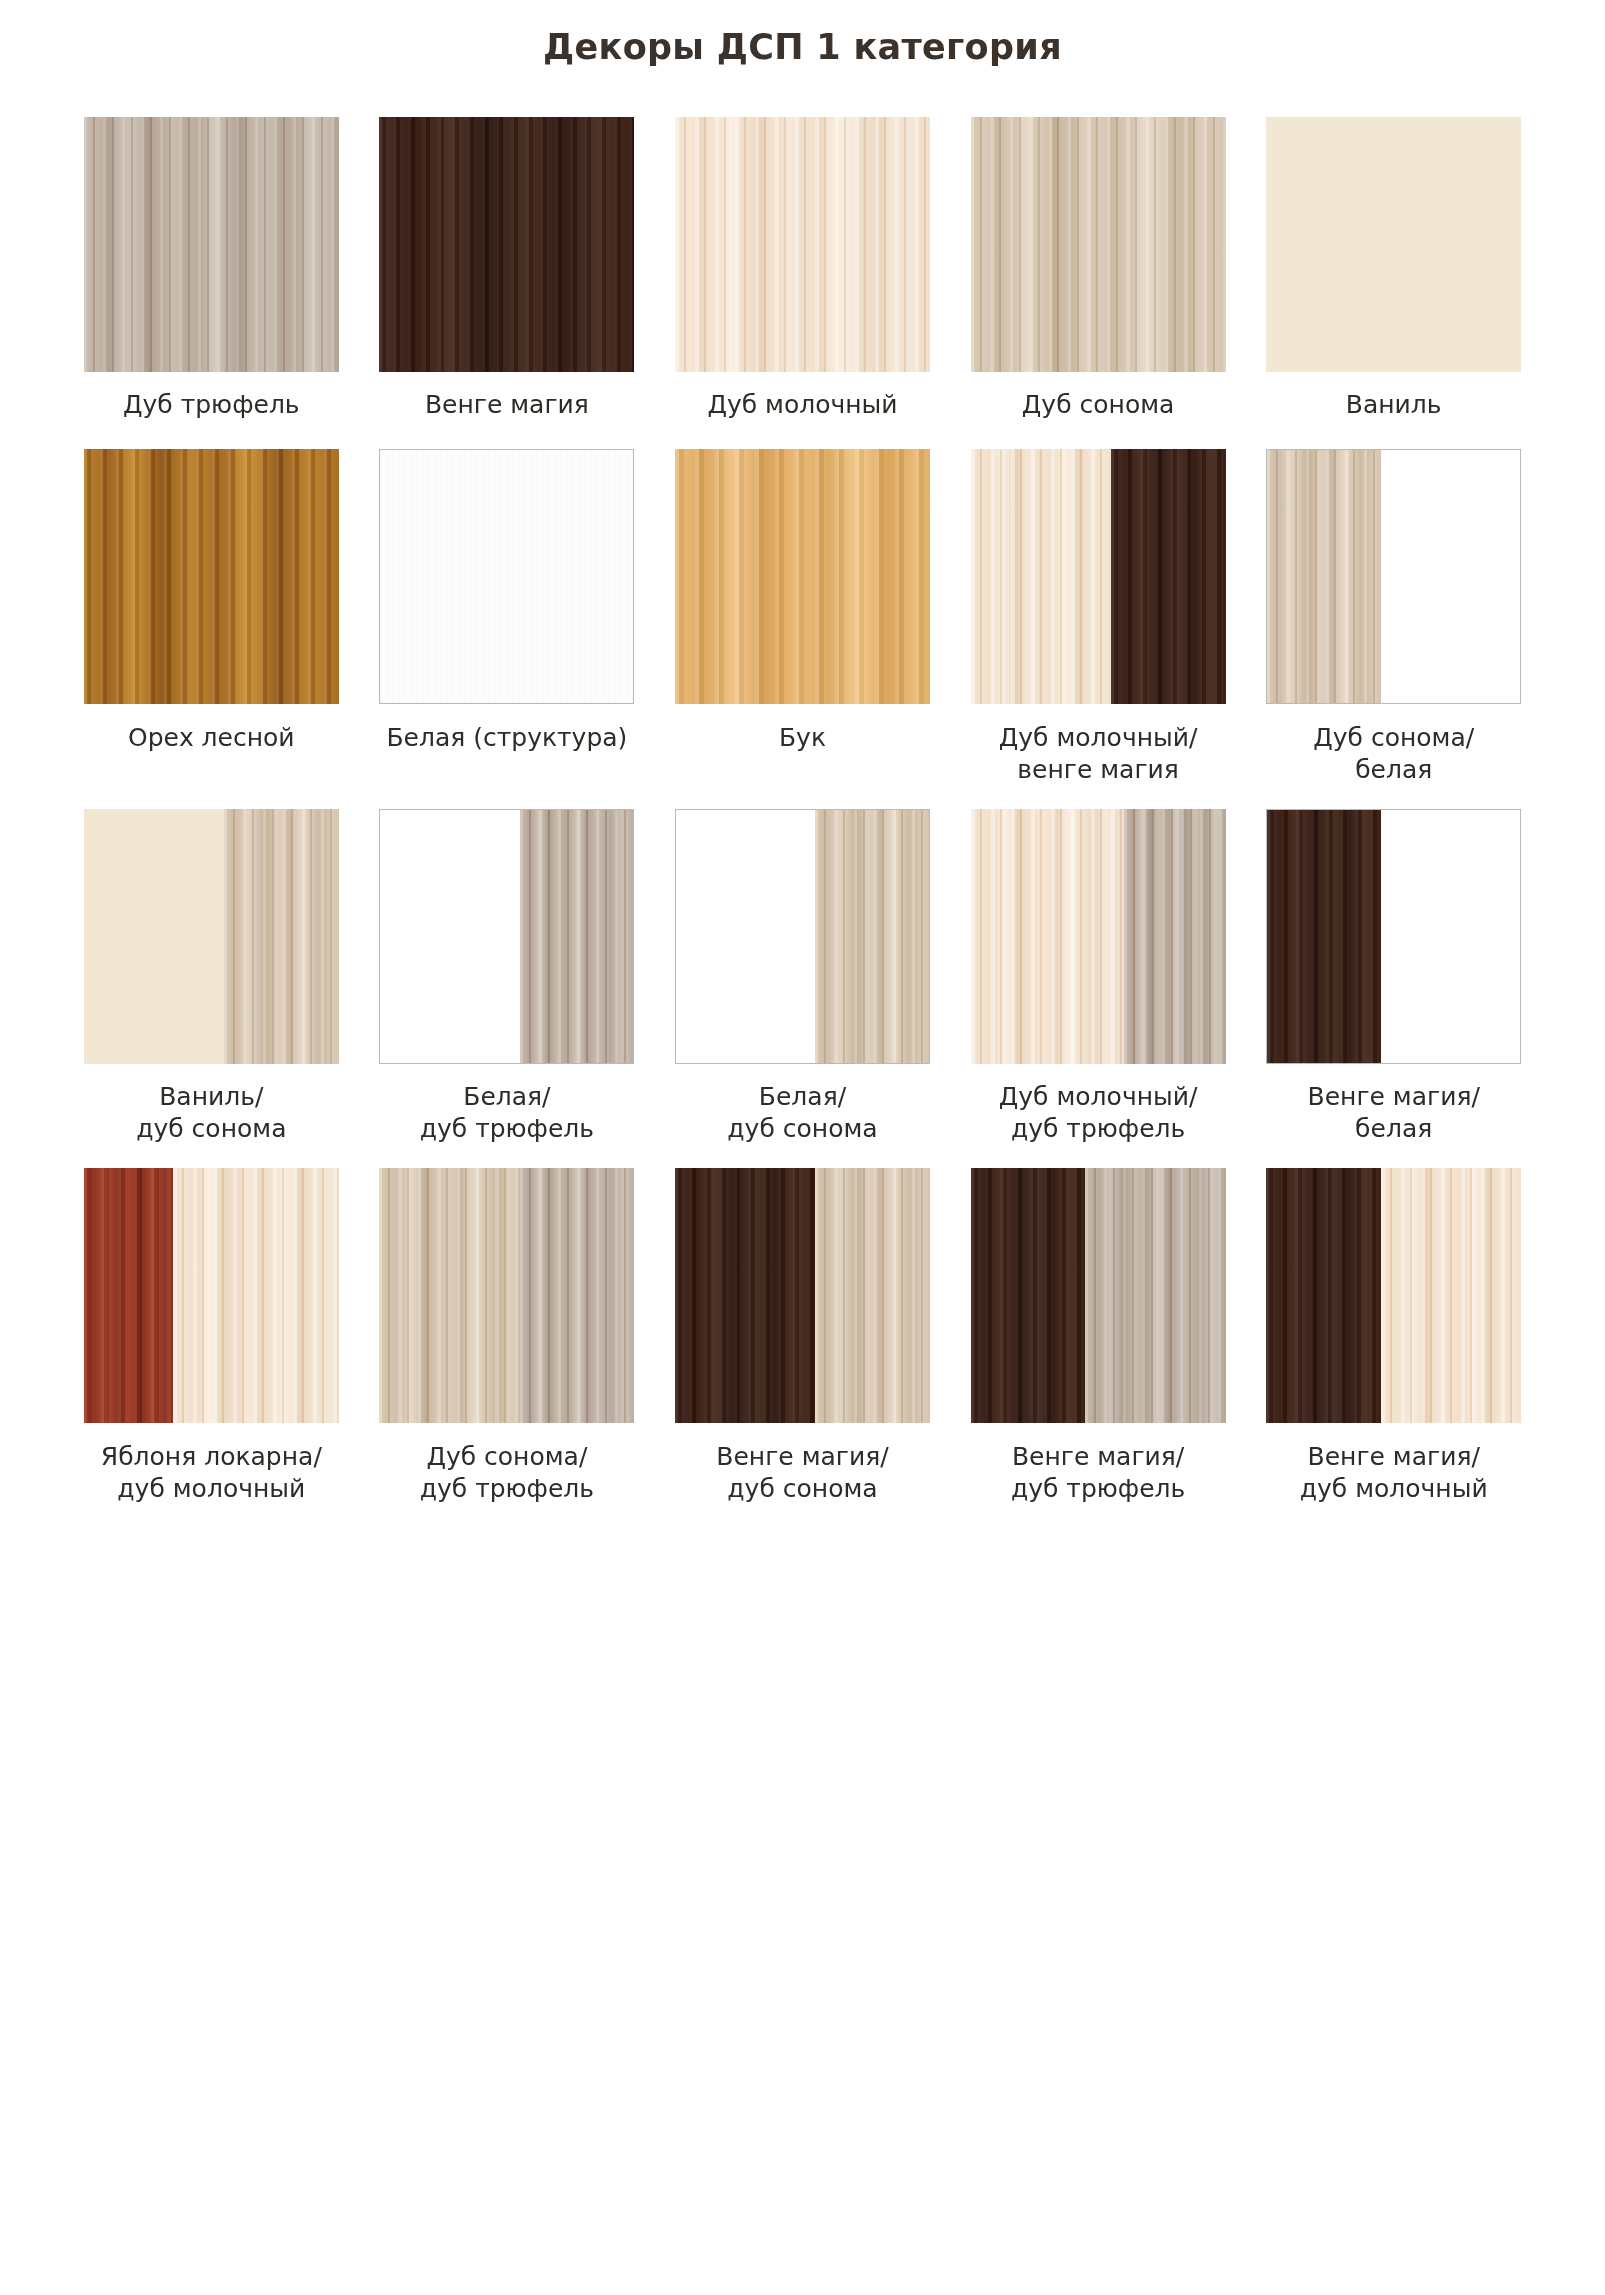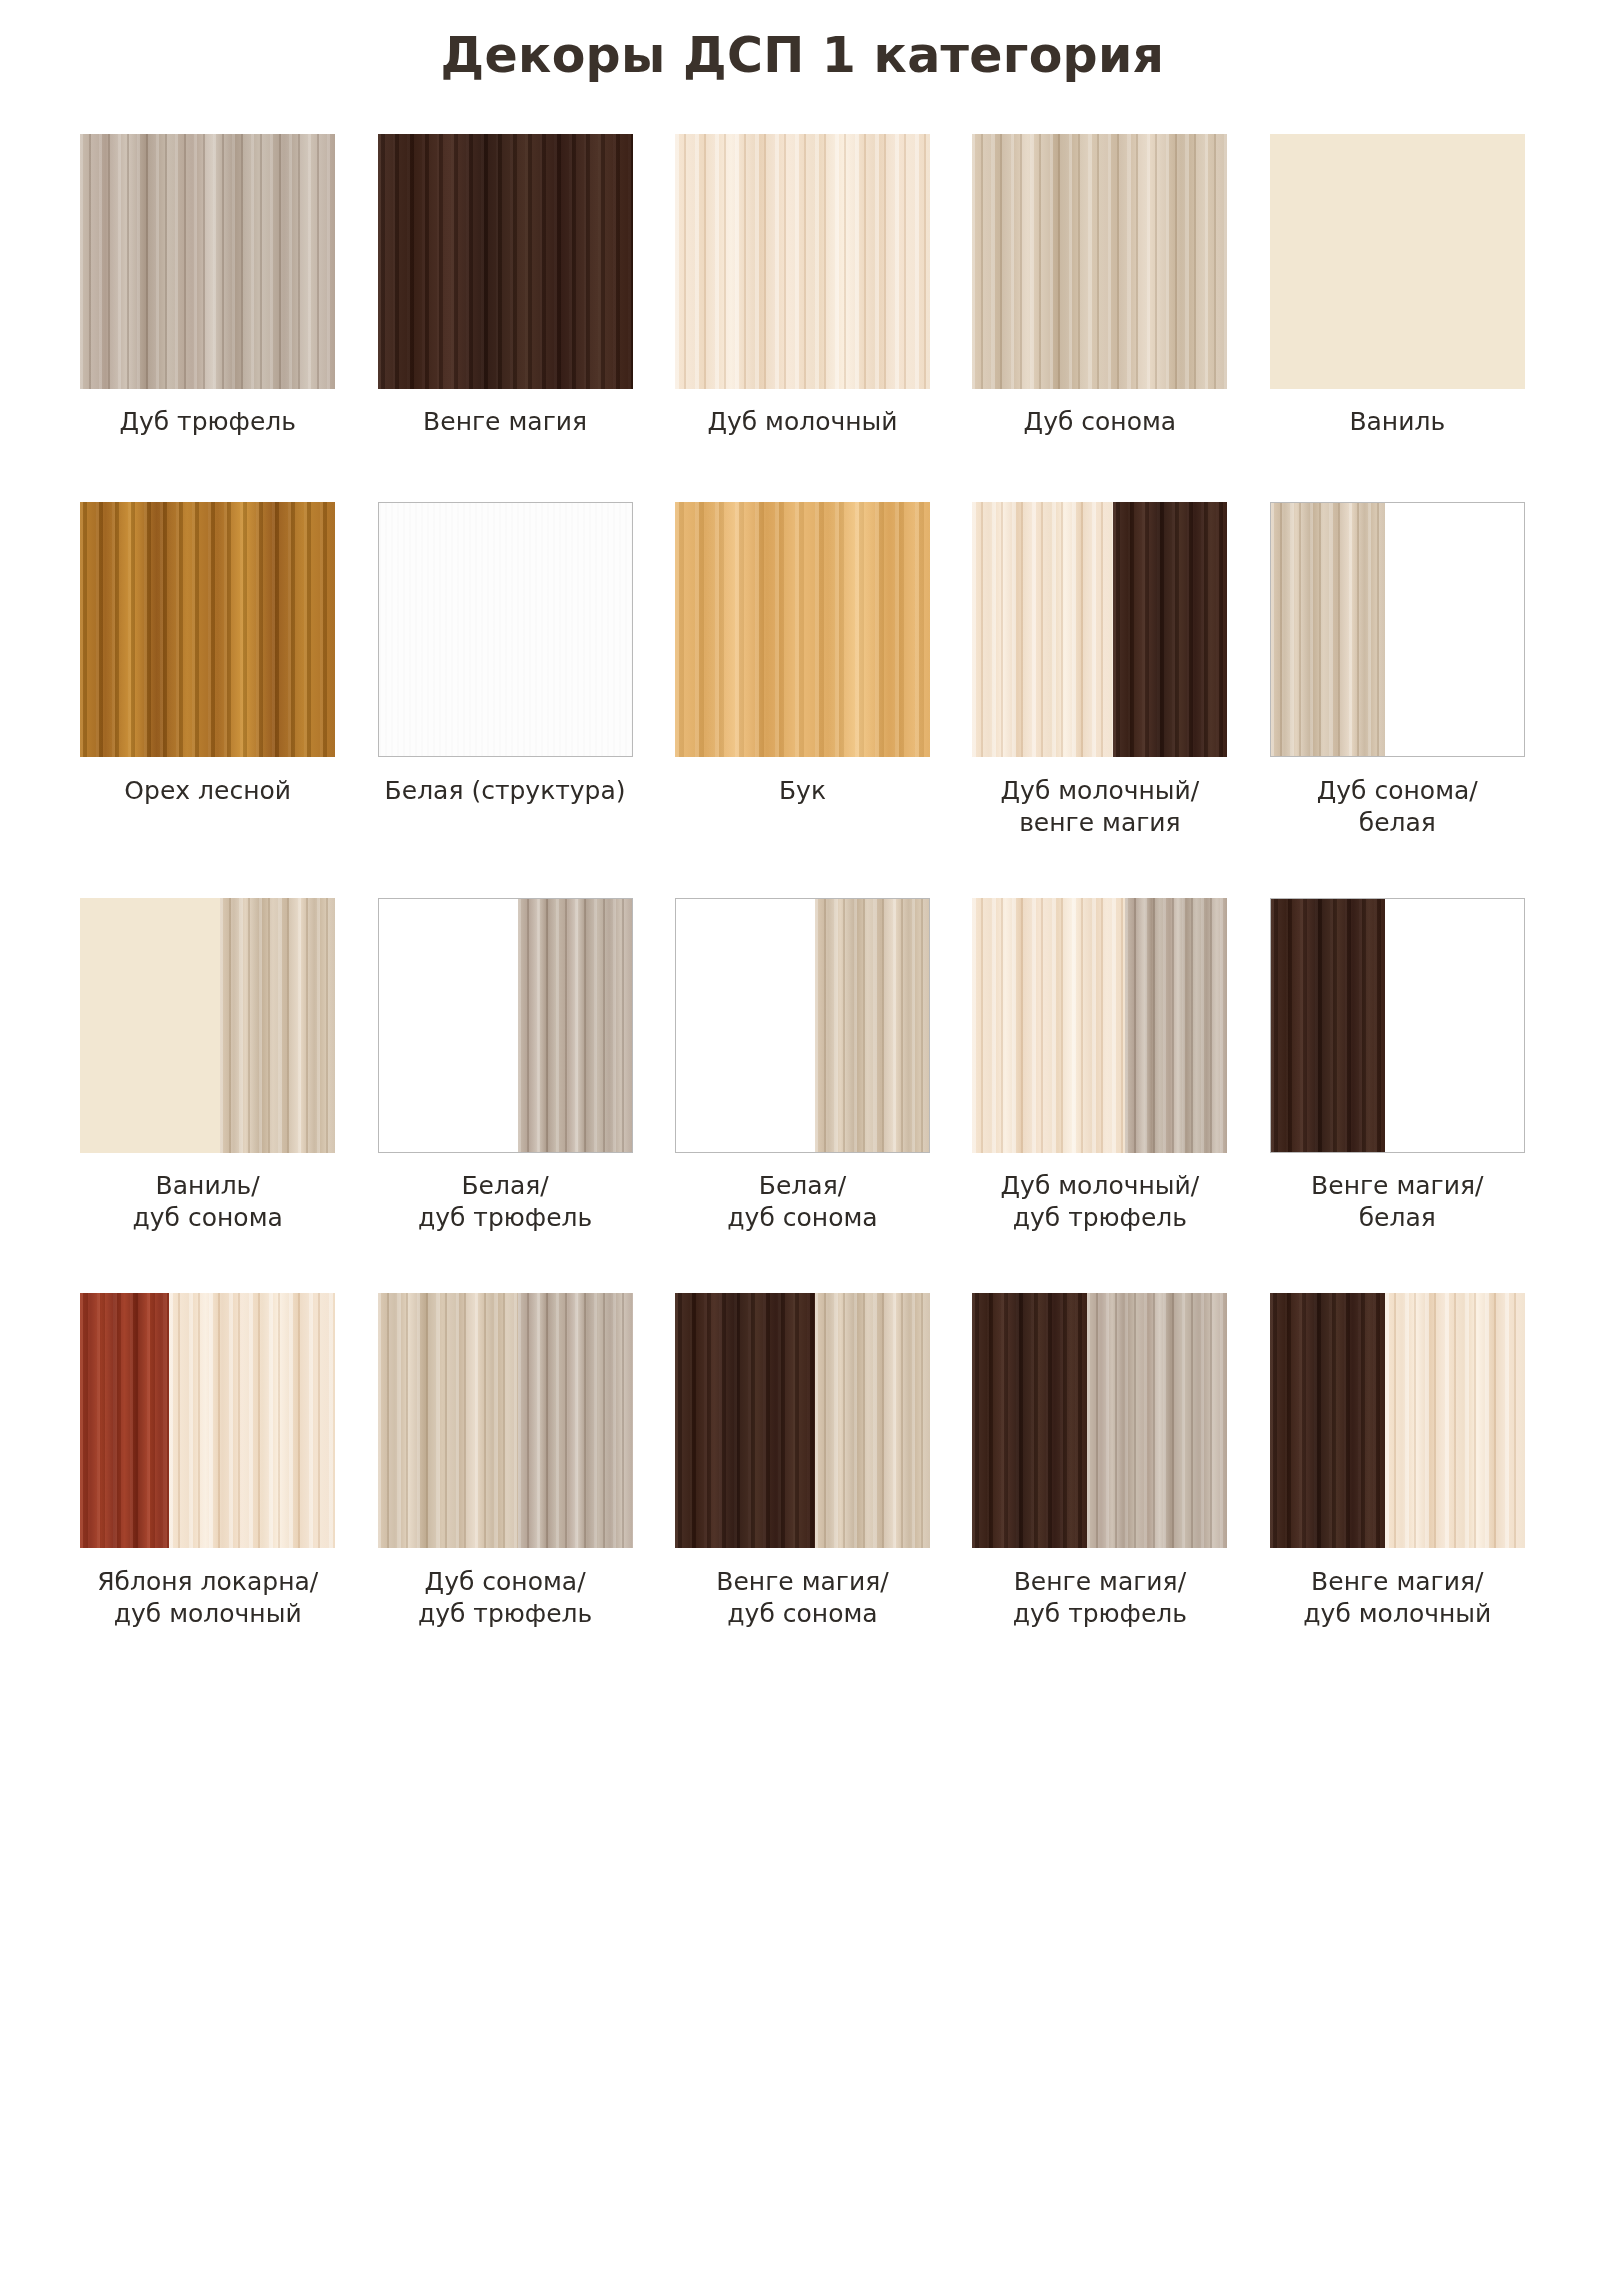--- a/index.html
+++ b/index.html
@@ -16,34 +16,33 @@
   }
   .page {
     position: relative;
     width: 1605px;
     height: 2295px;
     box-sizing: border-box;
     padding: 0;
   }
   .title {
     text-align: center;
-    font-size: 49px;
+    font-size: 35px;
     font-weight: bold;
     color: #3b322b;
     margin: 27px 0 0 0;
     letter-spacing: 0.3px;
   }
   .grid {
     margin: 50px auto 0 auto;
     width: 1451px;
     display: grid;
     grid-template-columns: repeat(5, 1fr);
     column-gap: 27px;
     row-gap: 0px;
-    gap: 36px;
   }
   .cell {
     display: flex;
     flex-direction: column;
     align-items: center;
   }
   .swatch {
     width: 255px;
     height: 255px;
     box-sizing: border-box;

